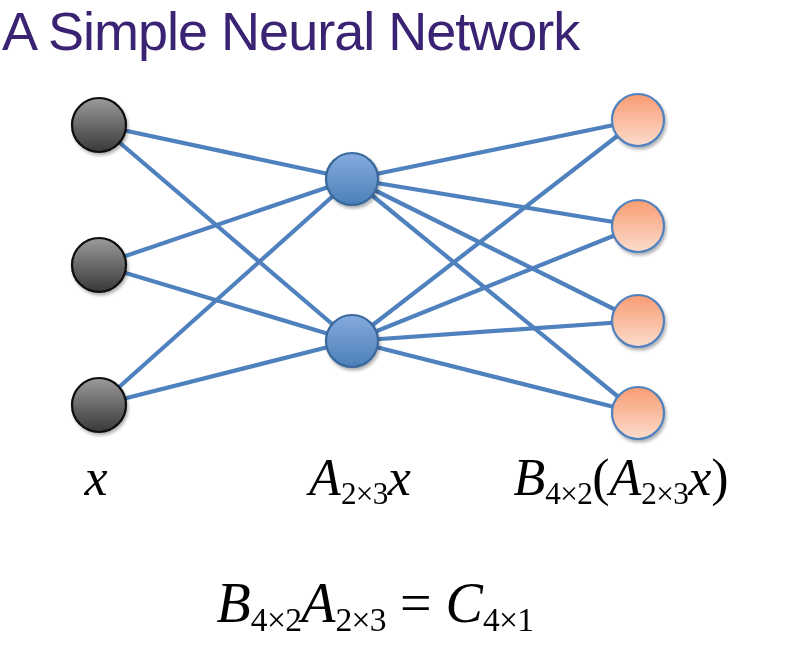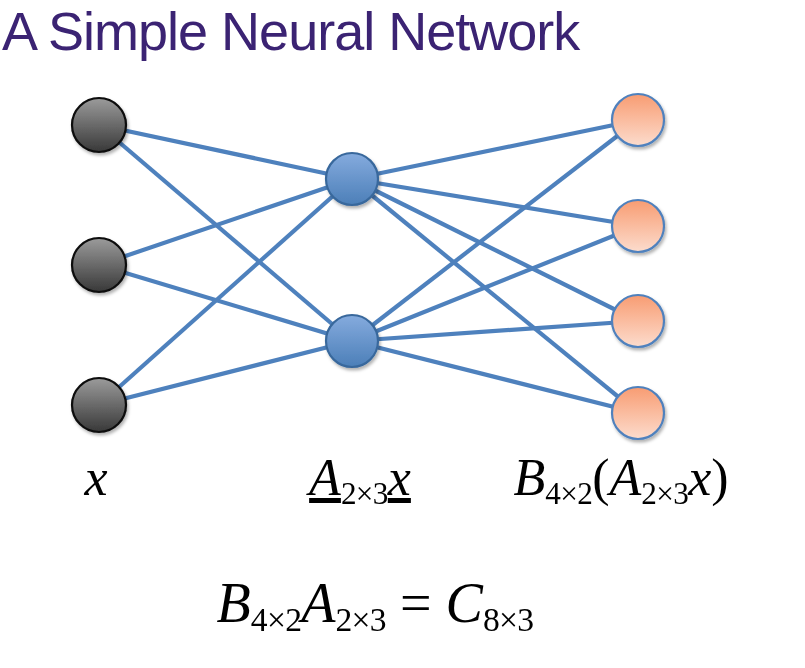--- a/index.html
+++ b/index.html
@@ -92,17 +92,17 @@
       </g>
       <g>
         <circle cx="638" cy="120" r="26" fill="url(#g-output)" stroke="#4F81BD" stroke-width="2.2" filter="url(#soft)"></circle>
         <circle cx="638" cy="226" r="26" fill="url(#g-output)" stroke="#4F81BD" stroke-width="2.2" filter="url(#soft)"></circle>
         <circle cx="638" cy="321" r="26" fill="url(#g-output)" stroke="#4F81BD" stroke-width="2.2" filter="url(#soft)"></circle>
         <circle cx="638" cy="413" r="26" fill="url(#g-output)" stroke="#4F81BD" stroke-width="2.2" filter="url(#soft)"></circle>
       </g>
     </svg>
   <div id="math-labels">
       <div class="math" style="left: 96px; top: 452px;"><span class="var">x</span></div>
-      <div class="math" style="left: 360px; top: 452px; text-decoration: underline;"><span class="var">A</span><span class="sub">2×3</span><span class="var">x</span></div>
+      <div class="math" style="left: 360px; top: 452px;"><span class="var">A</span><span class="sub">2×3</span><span class="var">x</span></div>
       <div class="math" style="left: 621px; top: 452px;"><span class="var">B</span><span class="sub">4×2</span><span class="op">(</span><span class="var">A</span><span class="sub">2×3</span><span class="var">x</span><span class="op">)</span></div>
     </div>
-  <div id="equation" class="math equation" style="left: 375px; top: 575px;"><span class="var">B</span><span class="sub">4×2</span><span class="var">A</span><span class="sub">2×3</span><span class="op"> = </span><span class="var">C</span><span class="sub">8×3</span></div>
+  <div id="equation" class="math equation" style="left: 375px; top: 575px;"><span class="var">B</span><span class="sub">4×2</span><span class="var">A</span><span class="sub">2×3</span><span class="op"> = </span><span class="var">C</span><span class="sub">4×1</span></div>
 </div>
 
 </body></html>

